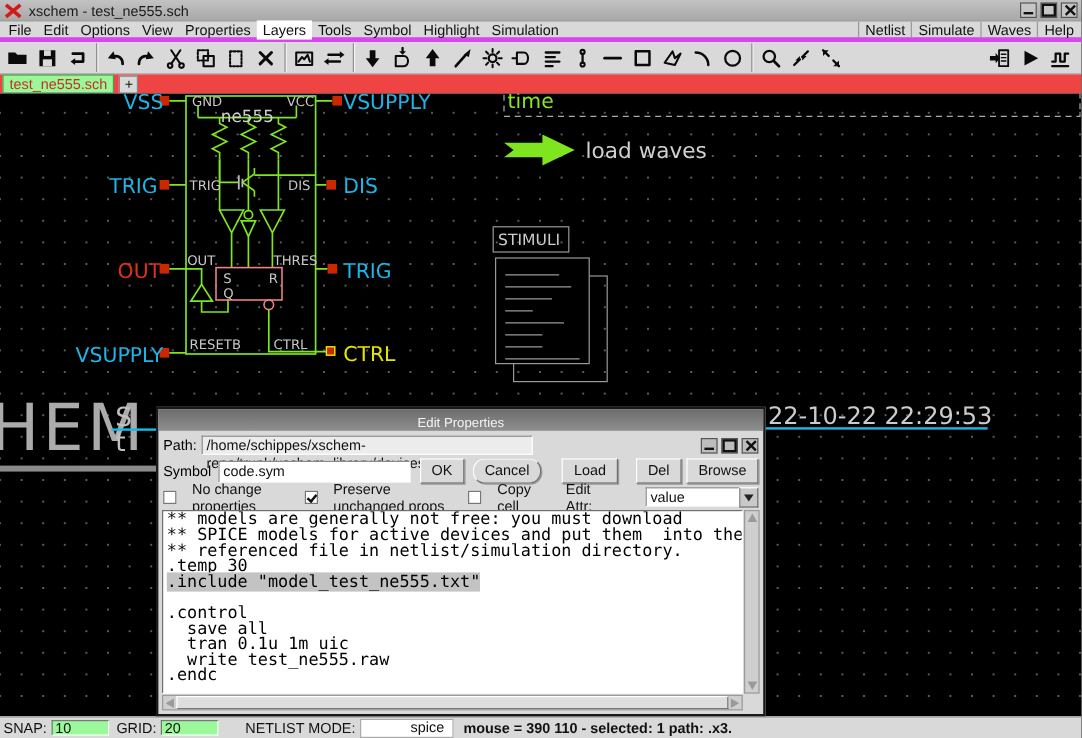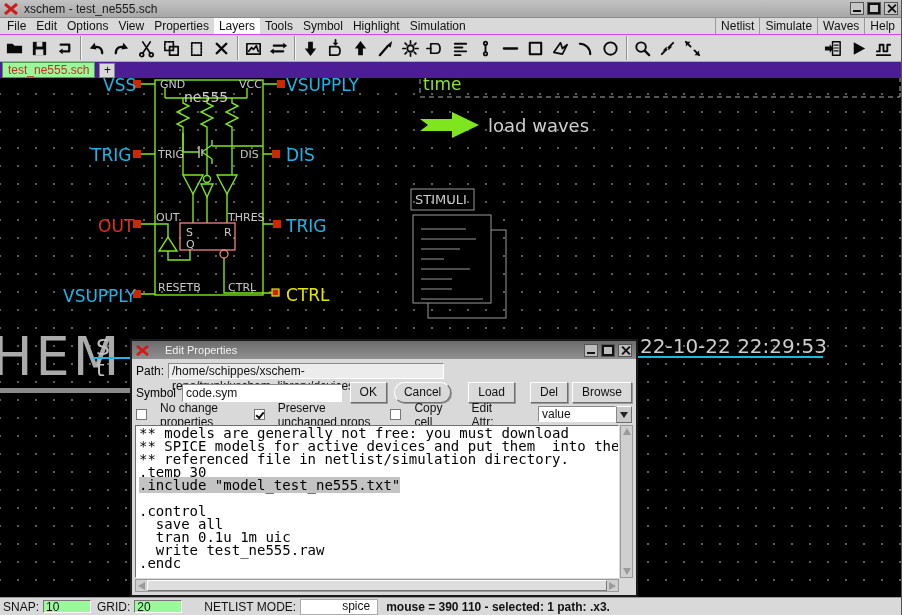--- a/index.html
+++ b/index.html
@@ -12,48 +12,48 @@
   .titlebar .ttext{color:#1a1a1a;font-size:12px;}
   .winbtns{margin-left:auto;display:flex;gap:3px;}
   .wbtn{width:14px;height:13px;background:#c6c6c6;border:1px solid #555;display:flex;align-items:center;justify-content:center;box-sizing:border-box;}
   .glyph-min{width:8px;height:0;border-bottom:2px solid #111;align-self:flex-end;margin-bottom:2px;}
   .glyph-max{width:8px;height:7px;border:2px solid #111;}
   .glyph-close{position:relative;width:9px;height:9px;}
   .glyph-close::before,.glyph-close::after{content:"";position:absolute;left:4px;top:-1px;width:2px;height:11px;background:#111;}
   .glyph-close::before{transform:rotate(45deg);}
   .glyph-close::after{transform:rotate(-45deg);}
   .menubar{position:absolute;top:18px;left:0;width:902px;height:17px;background:#d9d9d9;display:flex;align-items:center;
-           padding:0 2px;box-sizing:border-box;border-bottom:1px solid #d946ef;}
+           padding:0 2px;box-sizing:border-box;border-bottom:4px solid #d946ef;}
   .menu-item{padding:1px 5px;color:#111;cursor:default;}
   .menu-item.active{background:#ffffff;}
   .menu-right{margin-left:auto;display:flex;height:100%;align-items:stretch;}
   .menu-right .menu-item{border-left:1px solid #999;display:flex;align-items:center;}
   .toolbar{position:absolute;top:35px;left:0;width:902px;height:27px;background:#d9d9d9;display:flex;align-items:center;
            padding:0 2px;box-sizing:border-box;border-bottom:1px solid #aaa;}
   .tgroup{display:flex;align-items:center;}
   .tsep{width:1px;align-self:stretch;margin:1px 3px;background:#909090;box-shadow:1px 0 0 #f5f5f5;}
   .tbtn{width:25px;height:24px;display:flex;align-items:center;justify-content:center;}
   .tbtn svg{width:19px;height:19px;stroke:#0a0a0a;fill:none;stroke-width:1.8;stroke-linecap:round;stroke-linejoin:round;}
   .tbtn svg .f{fill:#0a0a0a;stroke:none;}
   .tright{margin-left:auto;display:flex;align-items:center;margin-right:4px;}
-  .tabbar{position:absolute;top:62px;left:0;width:902px;height:16px;background:#4c1d95;display:flex;align-items:flex-end;
+  .tabbar{position:absolute;top:62px;left:0;width:902px;height:16px;background:#ef4444;display:flex;align-items:flex-end;
           padding:0 2px;box-sizing:border-box;}
   .tab{background:#9cf79c;border:1px solid #4f9a4f;color:#c23322;padding:0 5px;height:14px;line-height:14px;font-size:12px;}
   .tab-new{background:#d9d9d9;border:1px solid #888;color:#111;width:14px;height:13px;line-height:12px;text-align:center;margin-left:4px;}
   
   .canvas{position:absolute;top:78px;left:0;width:902px;height:519px;background-color:#000;
           background-image:radial-gradient(circle,#5c5c5c 0.8px,transparent 1.1px);
           background-size:18px 18px;background-position:9px 7px;}
   .canvas svg{position:absolute;inset:0;}
   .canvas text{font-family:"DejaVu Sans",sans-serif;}
   
   .dialog{position:absolute;left:130px;top:339px;width:508px;height:258px;background:#d9d9d9;
           border:2px solid #1a1a1a;box-sizing:border-box;z-index:5;}
   .dtitle{position:absolute;top:0;left:0;right:0;height:18px;background:linear-gradient(180deg,#6c6c6c,#8f8f8f);
-          display:flex;align-items:center;gap:16px;padding:0 4px;color:#f4f4f4;font-size:11px;}
+          display:flex;align-items:center;gap:6px;padding:0 4px;color:#f4f4f4;font-size:11px;flex-direction:column;}
   .dtitle .winbtns .wbtn{background:#bdbdbd;}
   .drow{position:absolute;left:4px;right:4px;display:flex;align-items:center;}
   .row-path{top:21px;height:17px;gap:4px;}
   .field{background:#efefef;border:1px solid #8a8a8a;border-right-color:#fff;border-bottom-color:#fff;
          height:16px;line-height:15px;padding:0 3px;box-sizing:border-box;color:#111;}
   .path-field{width:276px;background:#ececec;}
   .row-symbol{top:41px;height:21px;gap:0;}
   .sym-input{width:186px;background:#fff;height:18px;line-height:17px;margin-left:6px;}
   .dbtn{background:#d9d9d9;border:1px solid #fff;border-right-color:#6f6f6f;border-bottom-color:#6f6f6f;
         box-shadow:1px 1px 0 #9a9a9a;height:19px;line-height:18px;text-align:center;color:#111;padding:0 9px;}

